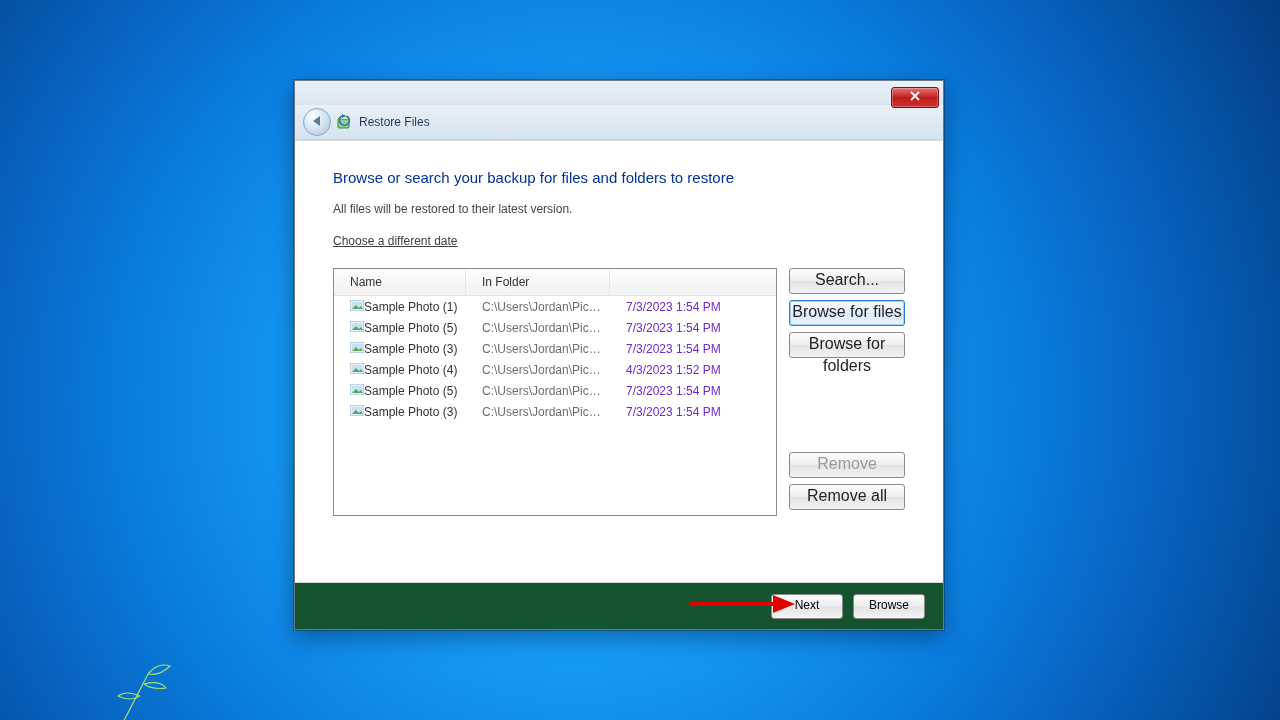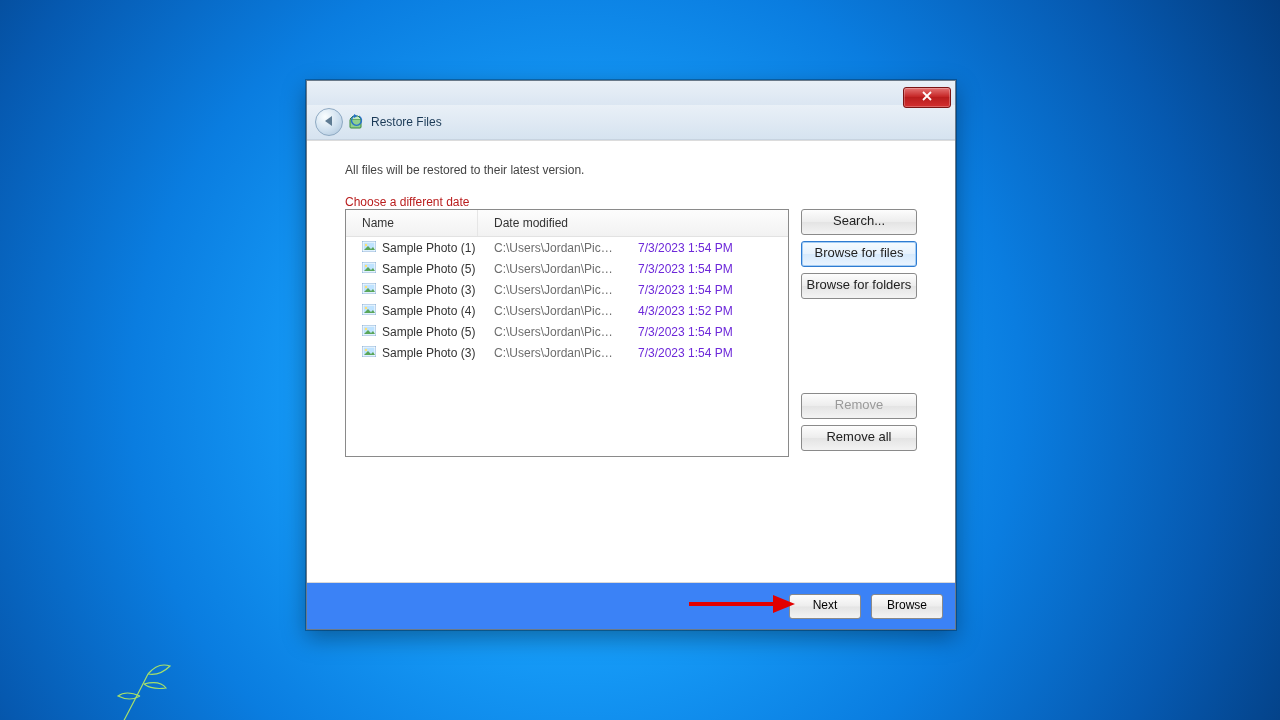--- a/index.html
+++ b/index.html
@@ -4,59 +4,59 @@
 <style>
 html,body{margin:0;padding:0;width:1280px;height:720px;overflow:hidden;font-family:"Segoe UI",Tahoma,sans-serif;font-size:12px;color:#000}
 .desktop{width:1280px;height:720px;position:relative;background:radial-gradient(circle at 45% 55%,#4fb8ff 0%,#179ffb 28%,#0a7de0 55%,#0659b0 80%,#033d80 100%)}
 
 .swoosh1{position:absolute;left:-180px;top:120px;width:900px;height:900px;border:1px solid rgba(255,255,255,.18);border-radius:50%;border-top-color:transparent;border-right-color:transparent}
 .swoosh2{position:absolute;left:-260px;top:260px;width:1100px;height:1100px;border:1px solid rgba(255,255,255,.12);border-radius:50%;border-top-color:transparent;border-right-color:transparent}
 .leaf{position:absolute;left:100px;bottom:-10px;width:120px;height:90px}
 .leaf svg{width:120px;height:90px}
 
 
-.win{position:absolute;left:306px;top:80px;width:648px;height:548px;background:#fff;border:1px solid #6a7a8a;box-shadow:0 0 0 1px rgba(0,0,0,.25),0 8px 22px rgba(0,0,0,.35)}
+.win{position:absolute;left:294px;top:80px;width:648px;height:548px;background:#fff;border:1px solid #6a7a8a;box-shadow:0 0 0 1px rgba(0,0,0,.25),0 8px 22px rgba(0,0,0,.35)}
 .titlebar-top{height:24px;background:linear-gradient(#e9f0f7,#dbe6f2);position:relative}
 .close-btn{position:absolute;right:4px;top:6px;width:46px;height:19px;border-radius:3px;background:linear-gradient(#e57373,#c62828 45%,#b71c1c 46%,#d32f2f);border:1px solid #7a1414;box-shadow:inset 0 0 0 1px rgba(255,255,255,.25);color:#fff;text-align:center;line-height:16px;font-weight:bold;font-size:10px;cursor:default}
 .close-btn svg{vertical-align:middle}
 
 .titlebar{height:34px;background:linear-gradient(#e9f0f7,#d6e3f0);display:flex;align-items:center;padding:0 8px;border-bottom:1px solid #c7d3e0}
 .back-btn{width:26px;height:26px;border-radius:50%;background:radial-gradient(circle at 35% 30%,#fafeff,#cfe0ef 55%,#a9c2d9);border:1px solid #8ea9c2;position:relative;margin-right:6px}
 .back-btn::after{content:"";position:absolute;left:9px;top:7px;width:0;height:0;border-top:5px solid transparent;border-bottom:5px solid transparent;border-right:7px solid #5e7b93}
 .app-ico{width:16px;height:16px;margin-right:6px}
 .app-title{color:#1b3a57}
 
 .sep{height:1px;background:#dcdcdc}
 
 .content{padding:22px 38px 0 38px;height:420px;box-sizing:border-box}
 .heading{color:#003399;font-size:15px;margin:6px 0 16px 0}
 .note{color:#444;margin-bottom:18px}
-.linklike{color:#b91c1c;cursor:default}
-
-.mid{display:flex;gap:12px;}
+.linklike{color:#404040;text-decoration:underline;cursor:default}
+
+.mid{display:flex;gap:12px;margin-top:20px}
 .listbox{flex:1;border:1px solid #8a8a8a;height:246px;background:#fff;position:relative;overflow:hidden}
 .cols{display:flex;height:26px;align-items:center;border-bottom:1px solid #e2e2e2;background:linear-gradient(#fdfdfd,#f2f2f2)}
 .col{padding:0 8px 0 16px;color:#333;border-right:1px solid #e6e6e6;height:100%;display:flex;align-items:center;box-sizing:border-box}
 .col.name{width:132px}
 .col.folder{width:144px}
 .col.date{flex:1;border-right:none}
 .rows{}
 .row{display:flex;align-items:center;height:21px}
 .row .c{padding:0 8px 0 16px;color:#333;white-space:nowrap;overflow:hidden;text-overflow:ellipsis;box-sizing:border-box}
-.row .c.name{width:132px;display:flex;align-items:flex-start;gap:6px;overflow:visible}
+.row .c.name{width:132px;display:flex;align-items:flex-start;gap:0;overflow:visible}
 .row .c.folder{width:144px;color:#6d6d6d}
 .row .c.date{flex:1;color:#6d28d9}
 .pic-ico{width:14px;height:11px;flex:0 0 14px}
 
 .sidebtns{width:116px;display:flex;flex-direction:column;gap:6px}
-.btn{height:24px;border:1px solid #8a8a8a;border-radius:3px;background:linear-gradient(#fdfdfd,#ededed 48%,#e4e4e4 52%,#f3f3f3);text-align:center;line-height:22px;color:#222;cursor:default;font-size:13px}
+.btn{height:24px;border:1px solid #8a8a8a;border-radius:3px;background:linear-gradient(#fdfdfd,#ededed 48%,#e4e4e4 52%,#f3f3f3);text-align:center;line-height:22px;color:#222;cursor:default;font-size:16px}
 .btn.primary{border:1px solid #2e7bd1;box-shadow:inset 0 0 0 1px #a4cdf4;background:linear-gradient(#f5fbff,#e7f2fd 48%,#d7eafc 52%,#eaf4ff)}
 .btn.disabled{color:#9a9a9a}
 
-.footer{position:absolute;left:0;right:0;bottom:0;height:46px;border-top:1px solid #d9d9d9;background:#3b82f6;display:flex;align-items:center;justify-content:flex-end;padding:0 12px;gap:10px}
+.footer{position:absolute;left:0;right:0;bottom:0;height:46px;border-top:1px solid #d9d9d9;background:#14532d;display:flex;align-items:center;justify-content:flex-end;padding:0 18px;gap:10px}
 .fbtn{width:70px;height:23px;border:1px solid #8a8a8a;border-radius:3px;background:linear-gradient(#fdfdfd,#ededed 48%,#e4e4e4 52%,#f3f3f3);text-align:center;line-height:21px;font-size:12px;cursor:default}
 
 
 .arrow{position:absolute;left:687px;top:592px;width:110px;height:24px;pointer-events:none}
 .arrow svg{width:110px;height:24px}
 </style>
 </head>
 <body>
 
 <div class="desktop">
@@ -89,28 +89,29 @@
             <path d="M1 5 L4 2 H9 L12 5" fill="#c3eac3" stroke="#3a8a3a"></path>
             <path d="M10 2 A5 5 0 1 1 5 2" fill="none" stroke="#2a72c8" stroke-width="1.4"></path>
             <path d="M5 0 L5 4 L8.5 2 Z" fill="#2a72c8"></path>
           </svg>
       </span>
       <span class="app-title">Restore Files</span>
     </div>
     <div class="sep"></div>
 
     <div class="content">
+      <div class="heading">Browse or search your backup for files and folders to restore</div>
       <div class="note">All files will be restored to their latest version.</div>
       <span class="linklike">Choose a different date</span>
 
       <div class="mid">
         <div class="listbox">
           <div class="cols">
             <div class="col name">Name</div>
-            <div class="col date">Date modified</div>
+            <div class="col folder">In Folder</div>
           </div>
           <div class="rows" id="rows">
               <div class="row">
                 <div class="c name">
                   <span><svg class="pic-ico" viewBox="0 0 14 11">
                       <rect x="0" y="0" width="14" height="11" fill="#fff" stroke="#7aa7d4"></rect>
                       <rect x="1.5" y="1.5" width="11" height="8" fill="#bfe3ff"></rect>
                       <circle cx="4" cy="4" r="1.2" fill="#ffdf70"></circle>
                       <path d="M2 9 L6 5 L9 8 L11 6 L13 9 Z" fill="#5aa65a"></path>
                     </svg></span>

